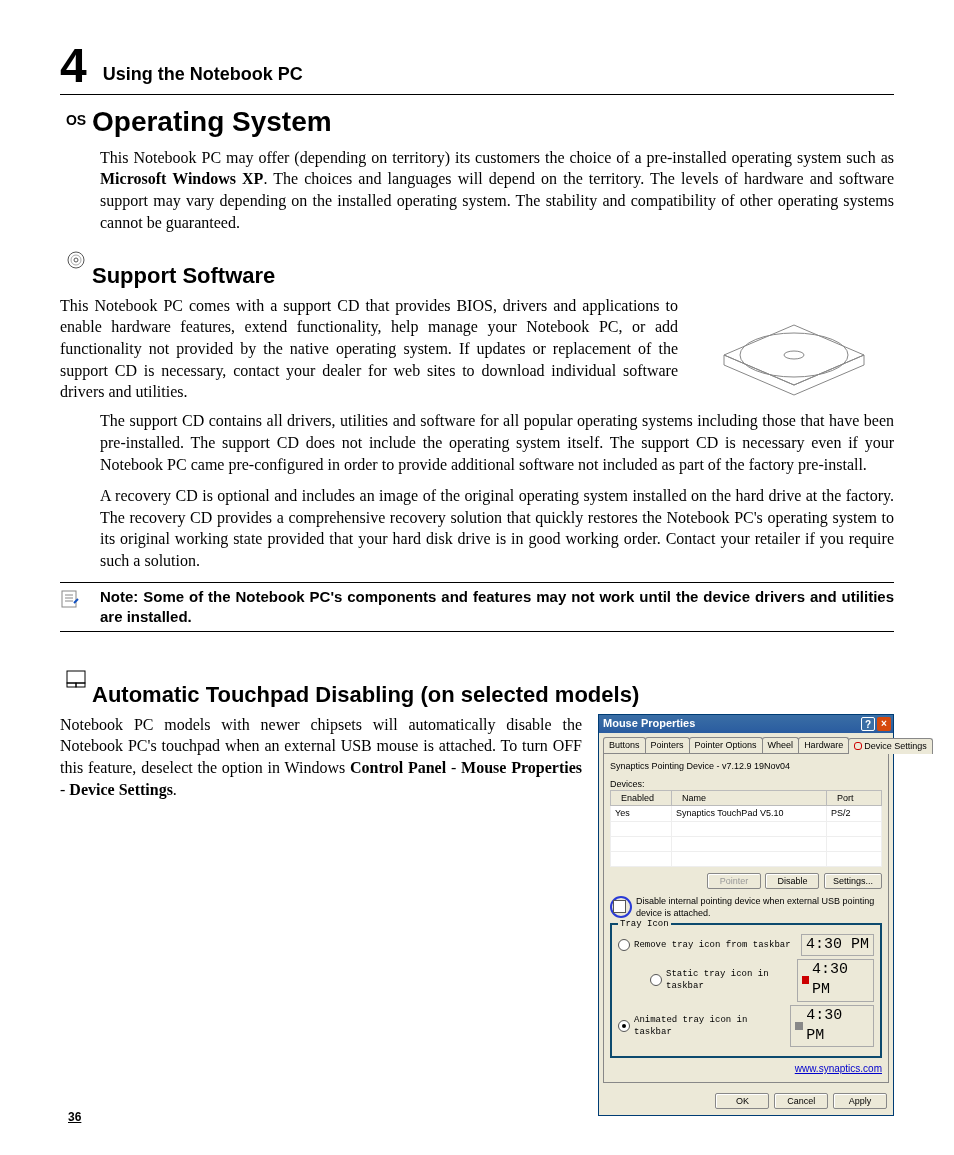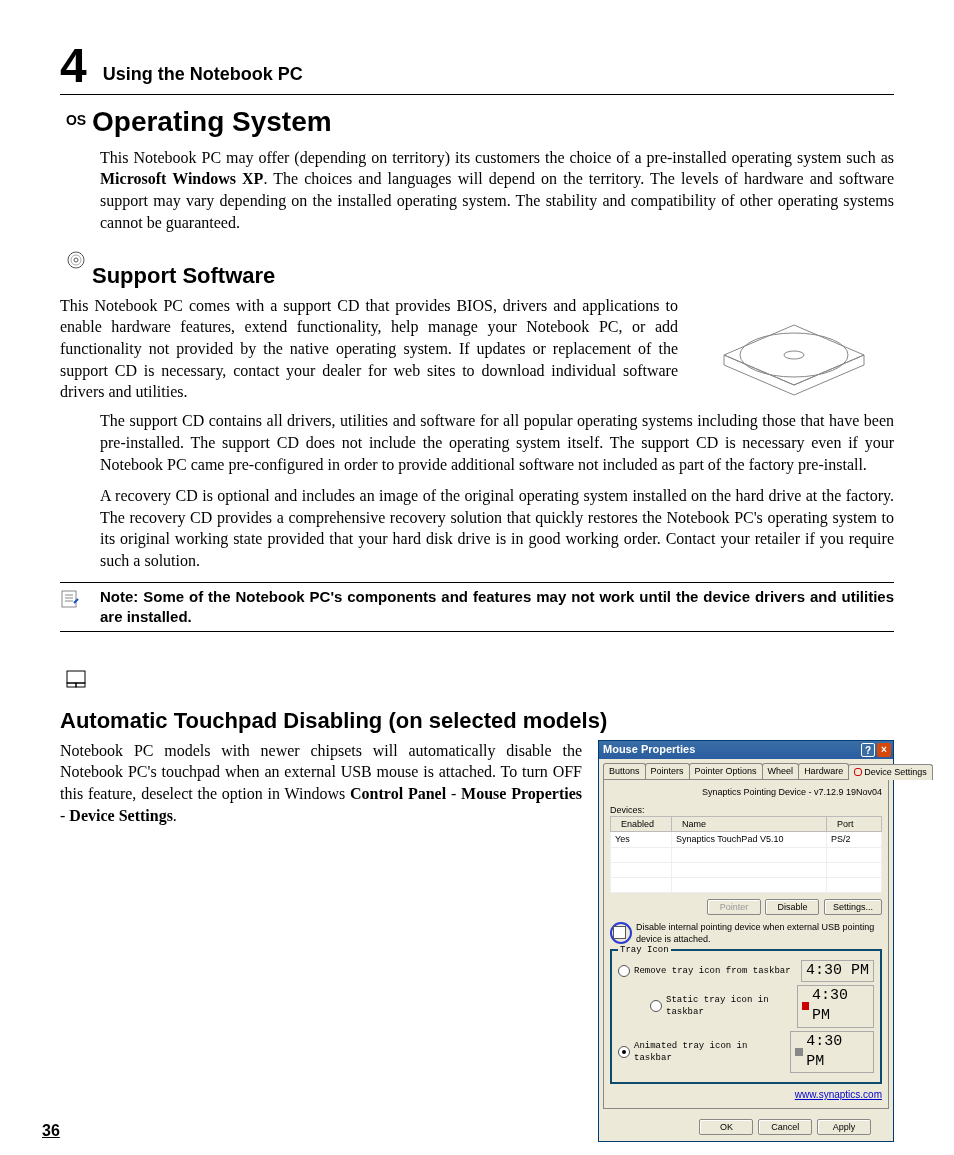--- a/index.html
+++ b/index.html
@@ -93,24 +93,24 @@
     font-family: Arial, Helvetica, sans-serif;
     font-weight: bold;
     font-size: 15px;
     text-align: justify;
     flex:1;
     margin-left:8px;
   }
   .page-num {
     position:absolute;
     bottom:30px;
-    left:42px;
+    left:68px;
     font-family: Arial, Helvetica, sans-serif;
     font-weight:bold;
-    font-size:16px;
+    font-size:12px;
     text-decoration:underline;
   }
   .bold { font-weight:bold; }
 
   
   .window {
     width: 296px;
     font-family: Tahoma, Arial, sans-serif;
     font-size: 10px;
     border: 1px solid #003c74;
@@ -175,21 +175,21 @@
   .panel {
     border:1px solid #888;
     margin:0 4px 4px 4px;
     background:#ece9d8;
     padding:6px;
     position:relative;
     z-index:1;
     font-size:9px;
   }
   .subhead {
-    text-align:right;
+    text-align:left;
     margin-bottom:6px;
     font-size:9px;
   }
   .groupbox {
     border:2px solid #0c4a6e;
     padding:6px 6px 6px 6px;
     margin-top:4px;
     position:relative;
     font-family:Liberation Mono, monospace;
   }
@@ -319,21 +319,21 @@
     <div class="note-icon">
       <svg width="20" height="20" viewBox="0 0 20 20">
           <rect x="2" y="2" width="14" height="16" fill="#fff" stroke="#888"></rect>
           <path d="M5 6 L13 6 M5 9 L13 9 M5 12 L13 12" stroke="#888" stroke-width="1"></path>
           <path d="M14 14 L18 10" stroke="#1050c0" stroke-width="2"></path>
         </svg>
     </div>
     <div class="note-text">Note: Some of the Notebook PC's components and features may not work until the device drivers and utilities are installed.</div>
   </div>
 
-  <div class="section-row" style="margin-top:30px;flex-direction:column;">
+  <div class="section-row" style="margin-top:30px;">
     <div class="margin-icon">
       <svg width="20" height="18" viewBox="0 0 20 18">
           <rect x="1" y="1" width="18" height="12" fill="none" stroke="#000" stroke-width="1"></rect>
           <rect x="1" y="13" width="9" height="4" fill="none" stroke="#000" stroke-width="1"></rect>
           <rect x="10" y="13" width="9" height="4" fill="none" stroke="#000" stroke-width="1"></rect>
         </svg>
     </div>
     <div class="body-wrap">
       <h2 class="sub">Automatic Touchpad Disabling (on selected models)</h2>
     </div>
@@ -428,21 +428,21 @@
               <span>Animated tray icon in taskbar</span>
             </span>
             <span class="time">
                 <span class="graysq"></span>
                 <span>4:30 PM</span>
               </span>
           </div>
         </div>
         <span class="link">www.synaptics.com</span>
       </div>
-      <div class="btnrow" style="padding:4px 22px 6px 0;">
+      <div class="btnrow" style="padding:4px 6px 6px 0;">
         <span class="winbtn">OK</span>
         <span class="winbtn">Cancel</span>
         <span class="winbtn">Apply</span>
       </div>
     </div>
   </div>
 
   <div class="page-num">36</div>
 </div>
 

